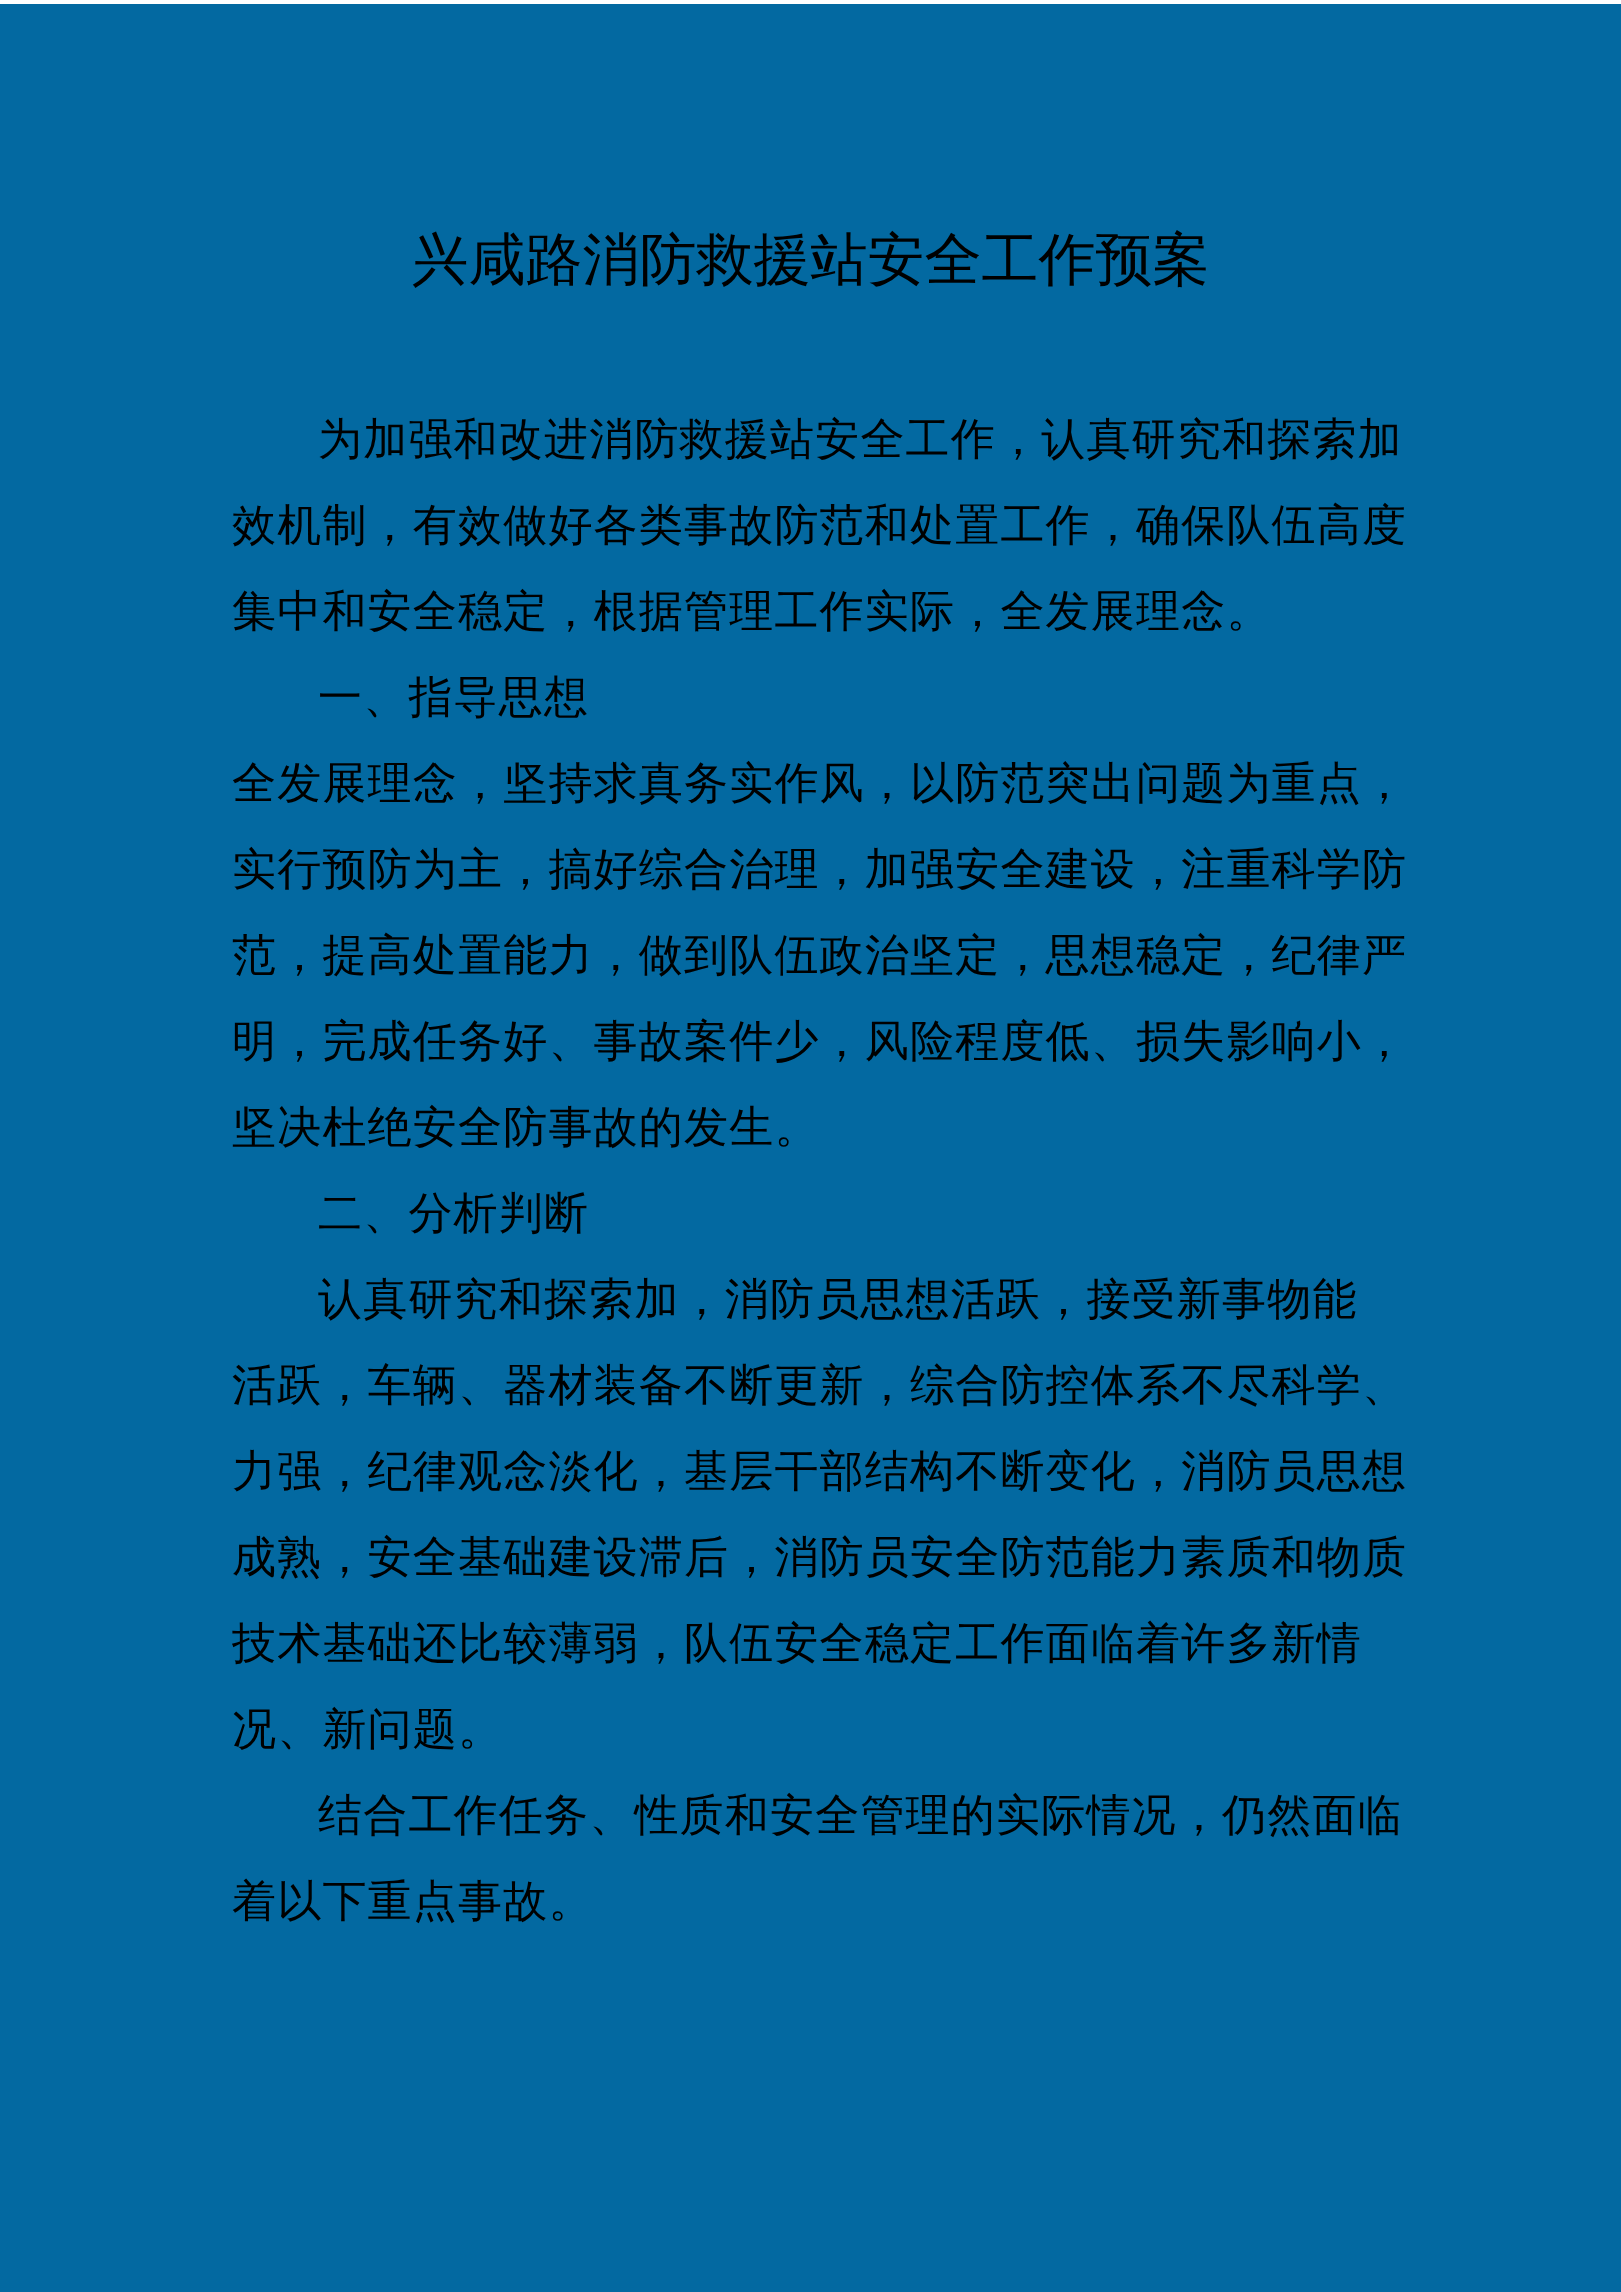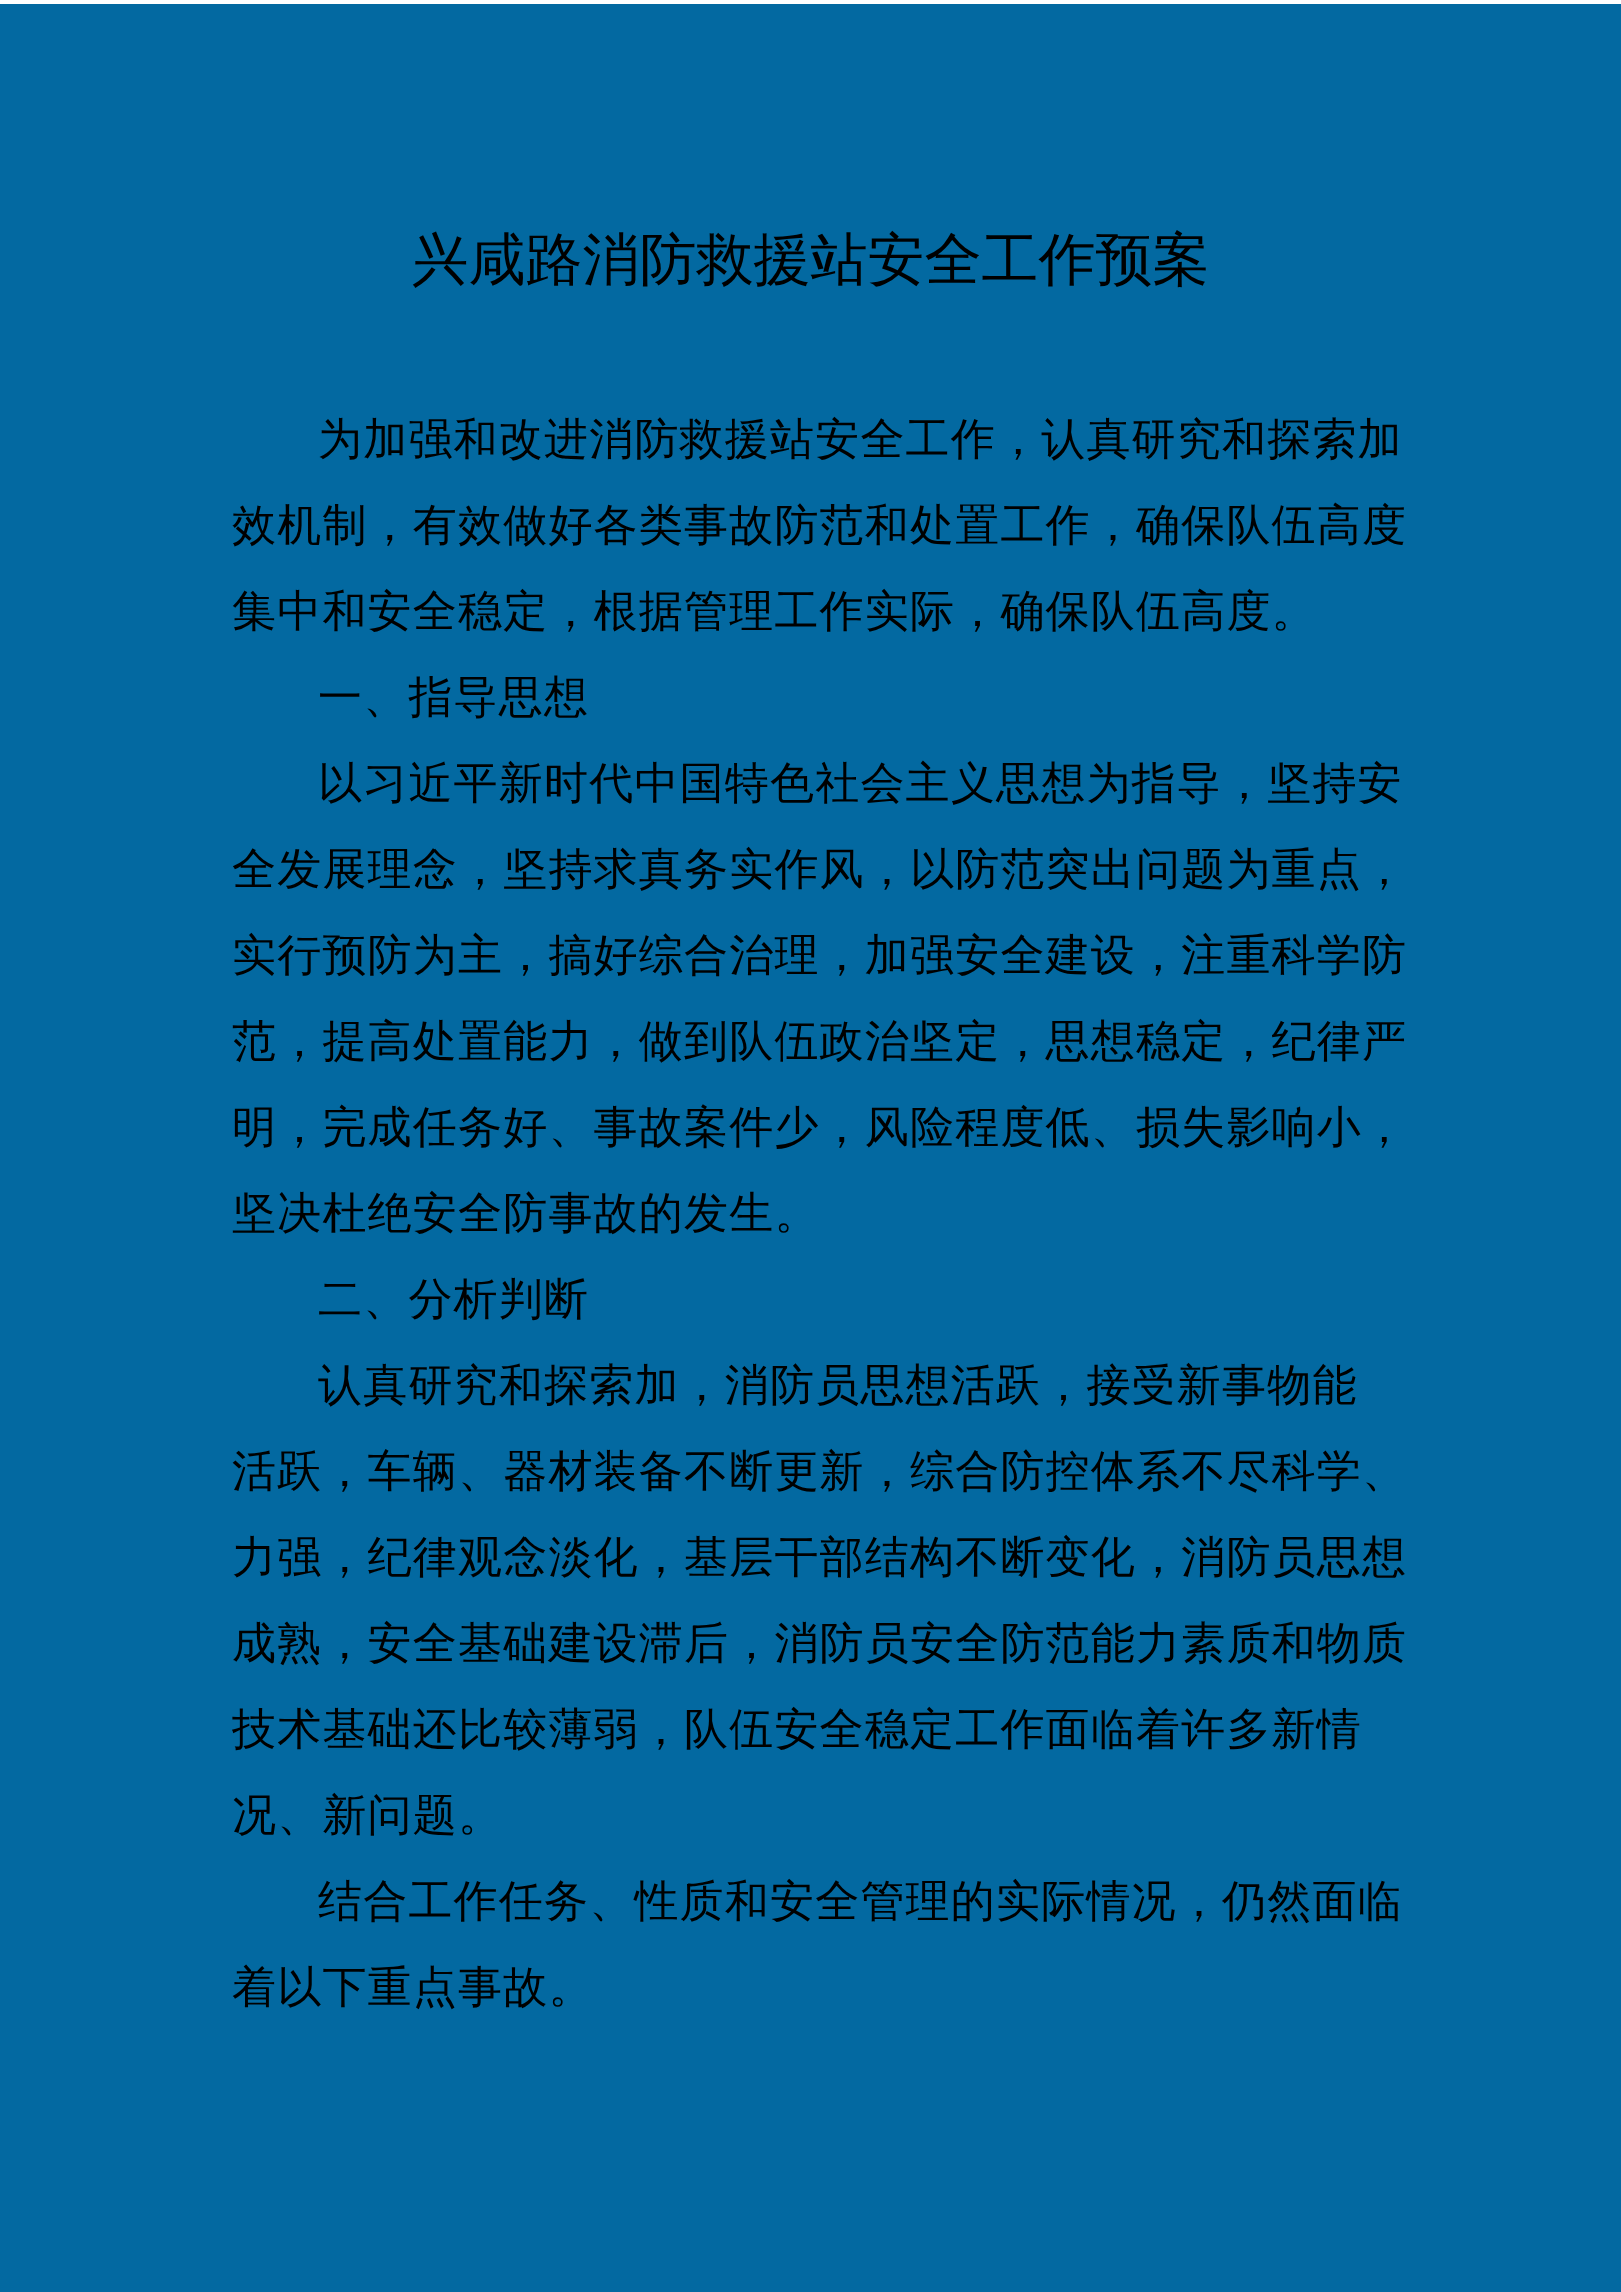--- a/index.html
+++ b/index.html
@@ -56,29 +56,28 @@
 
 <div class="page">
 
   <div class="title">兴咸路消防救援站安全工作预案</div>
 
   <div class="body">
 
     <div>
       <div class="line indent">为加强和改进消防救援站安全工作，认真研究和探索加</div>
       <div class="line">效机制，有效做好各类事故防范和处置工作，确保队伍高度</div>
-      <div class="line">集中和安全稳定，根据管理工作实际，确保队伍高度。</div>
+      <div class="line">集中和安全稳定，根据管理工作实际，全发展理念。</div>
     </div>
 
     <div>
       <div class="line indent">一、指导思想</div>
     </div>
 
     <div>
-      <div class="line indent">以习近平新时代中国特色社会主义思想为指导，坚持安</div>
       <div class="line">全发展理念，坚持求真务实作风，以防范突出问题为重点，</div>
       <div class="line">实行预防为主，搞好综合治理，加强安全建设，注重科学防</div>
       <div class="line">范，提高处置能力，做到队伍政治坚定，思想稳定，纪律严</div>
       <div class="line">明，完成任务好、事故案件少，风险程度低、损失影响小，</div>
       <div class="line">坚决杜绝安全防事故的发生。</div>
     </div>
 
     <div>
       <div class="line indent">二、分析判断</div>
     </div>

